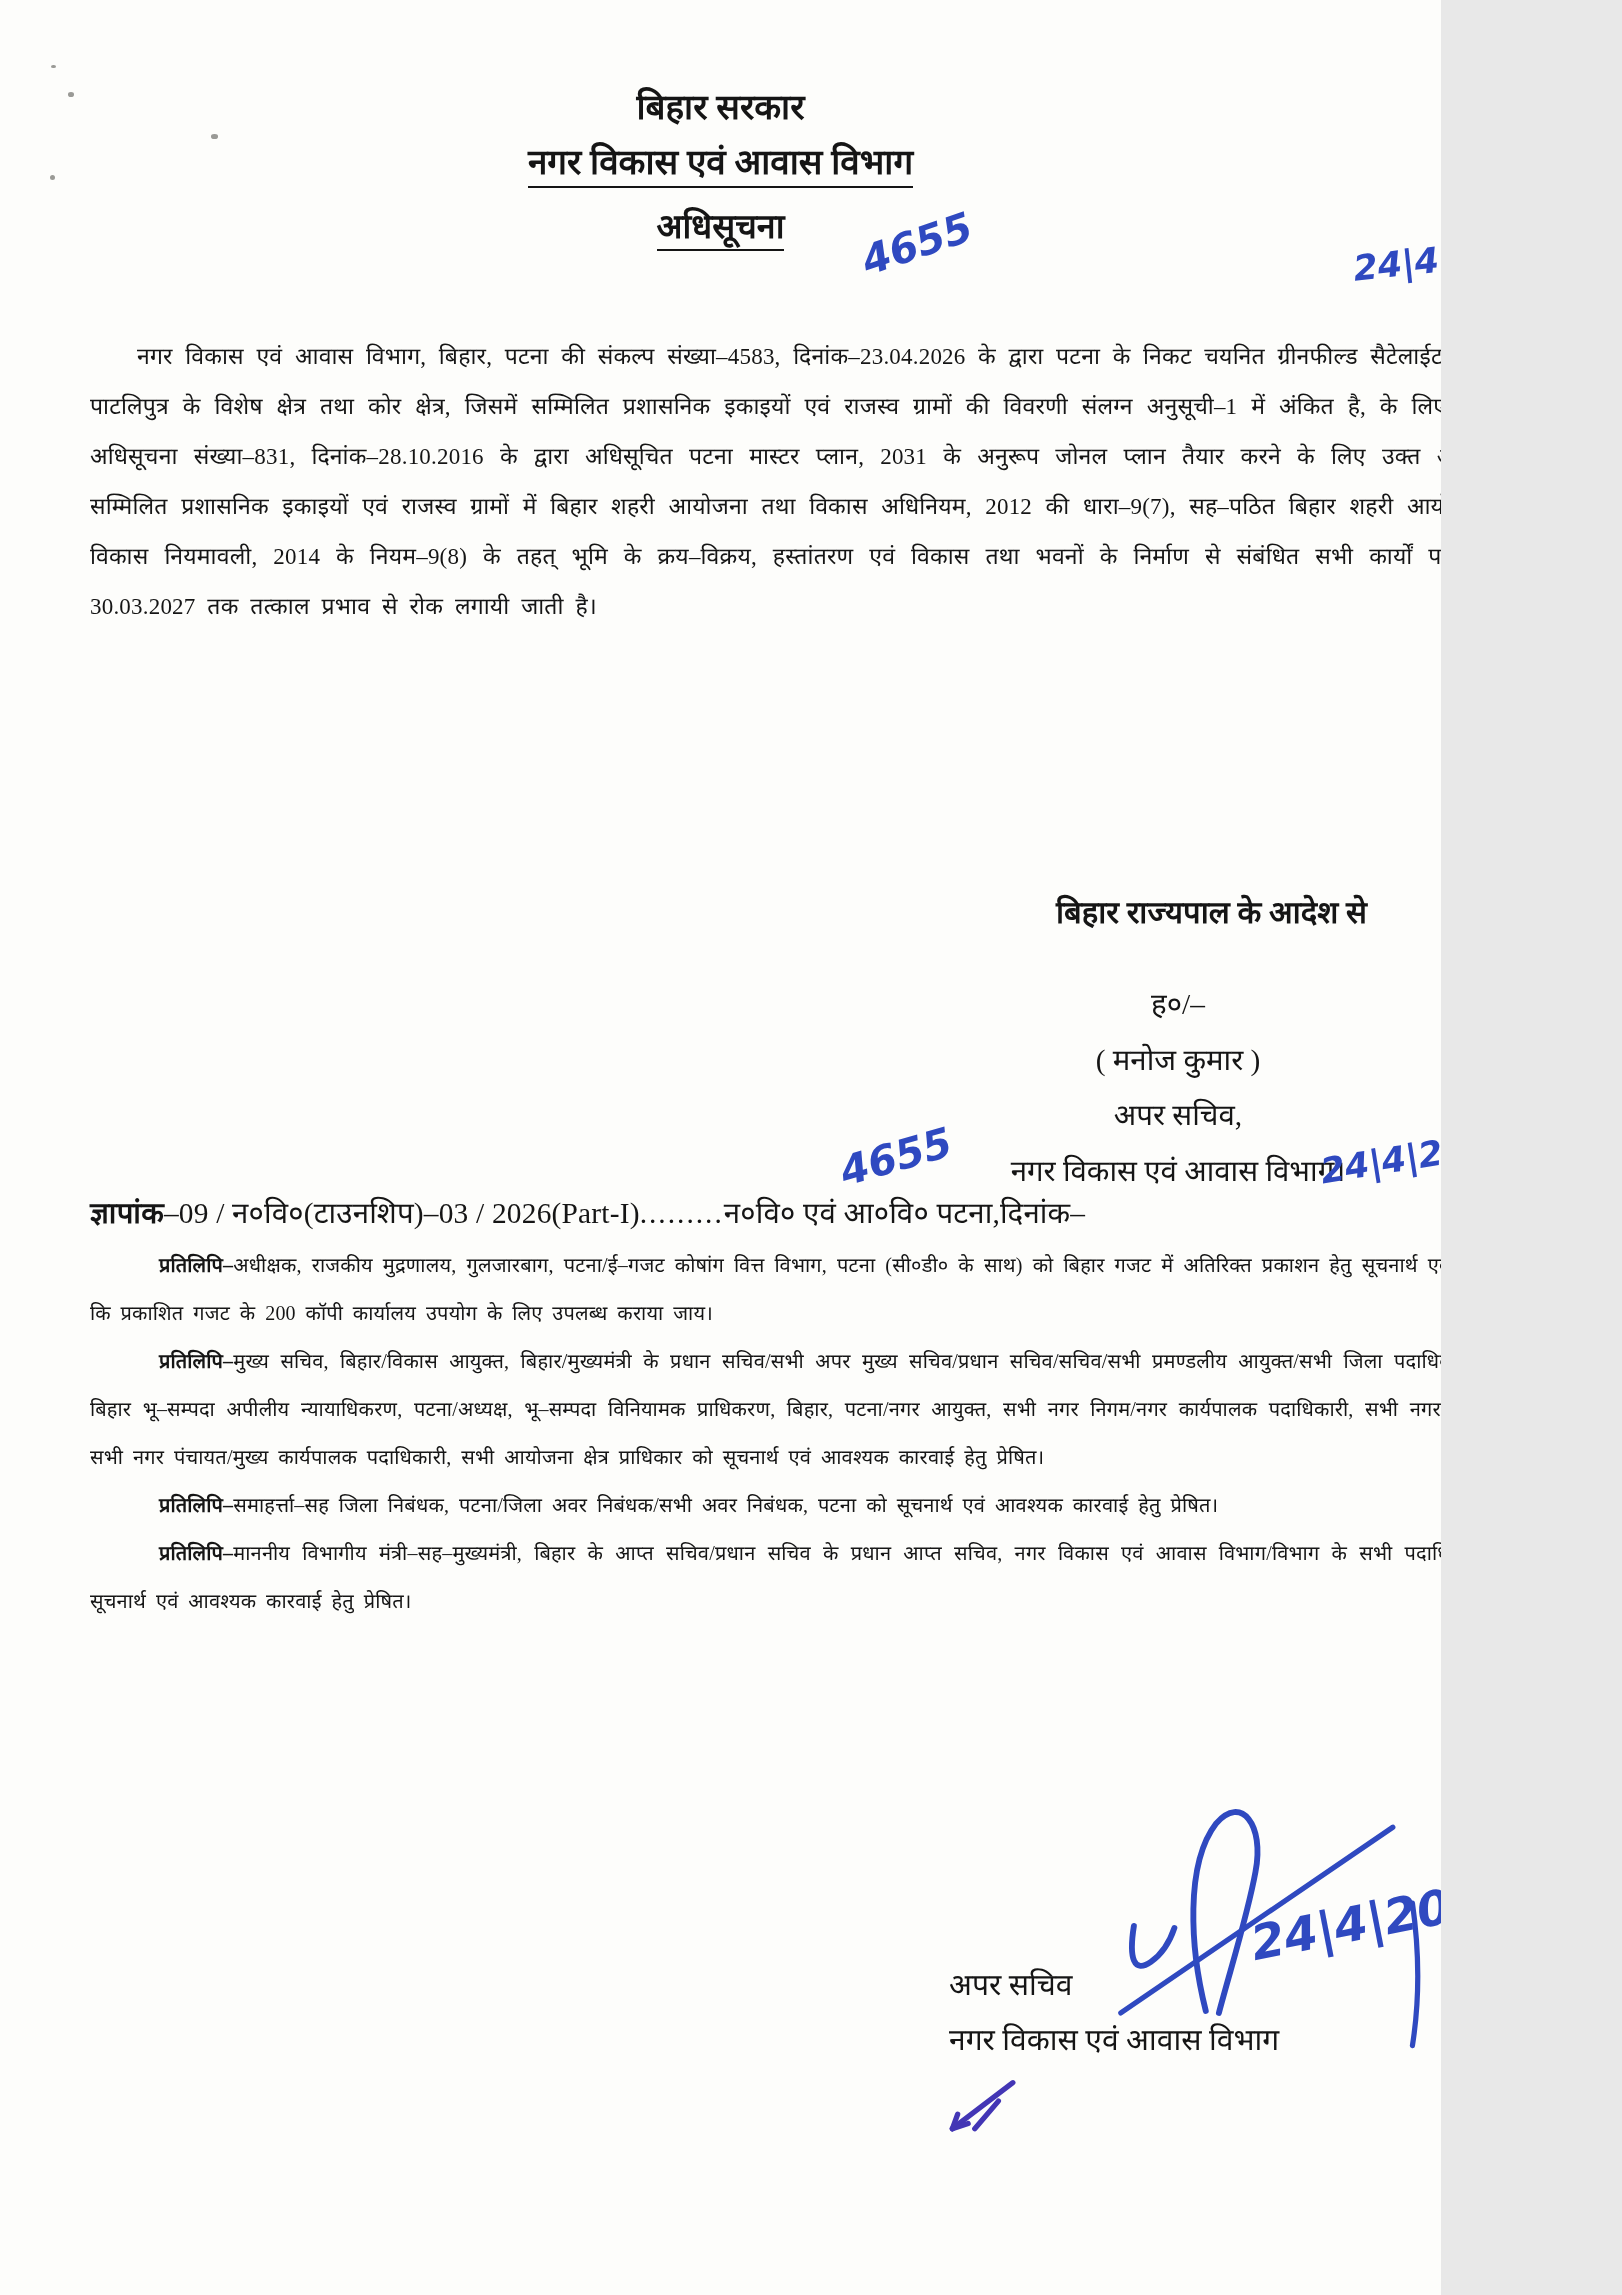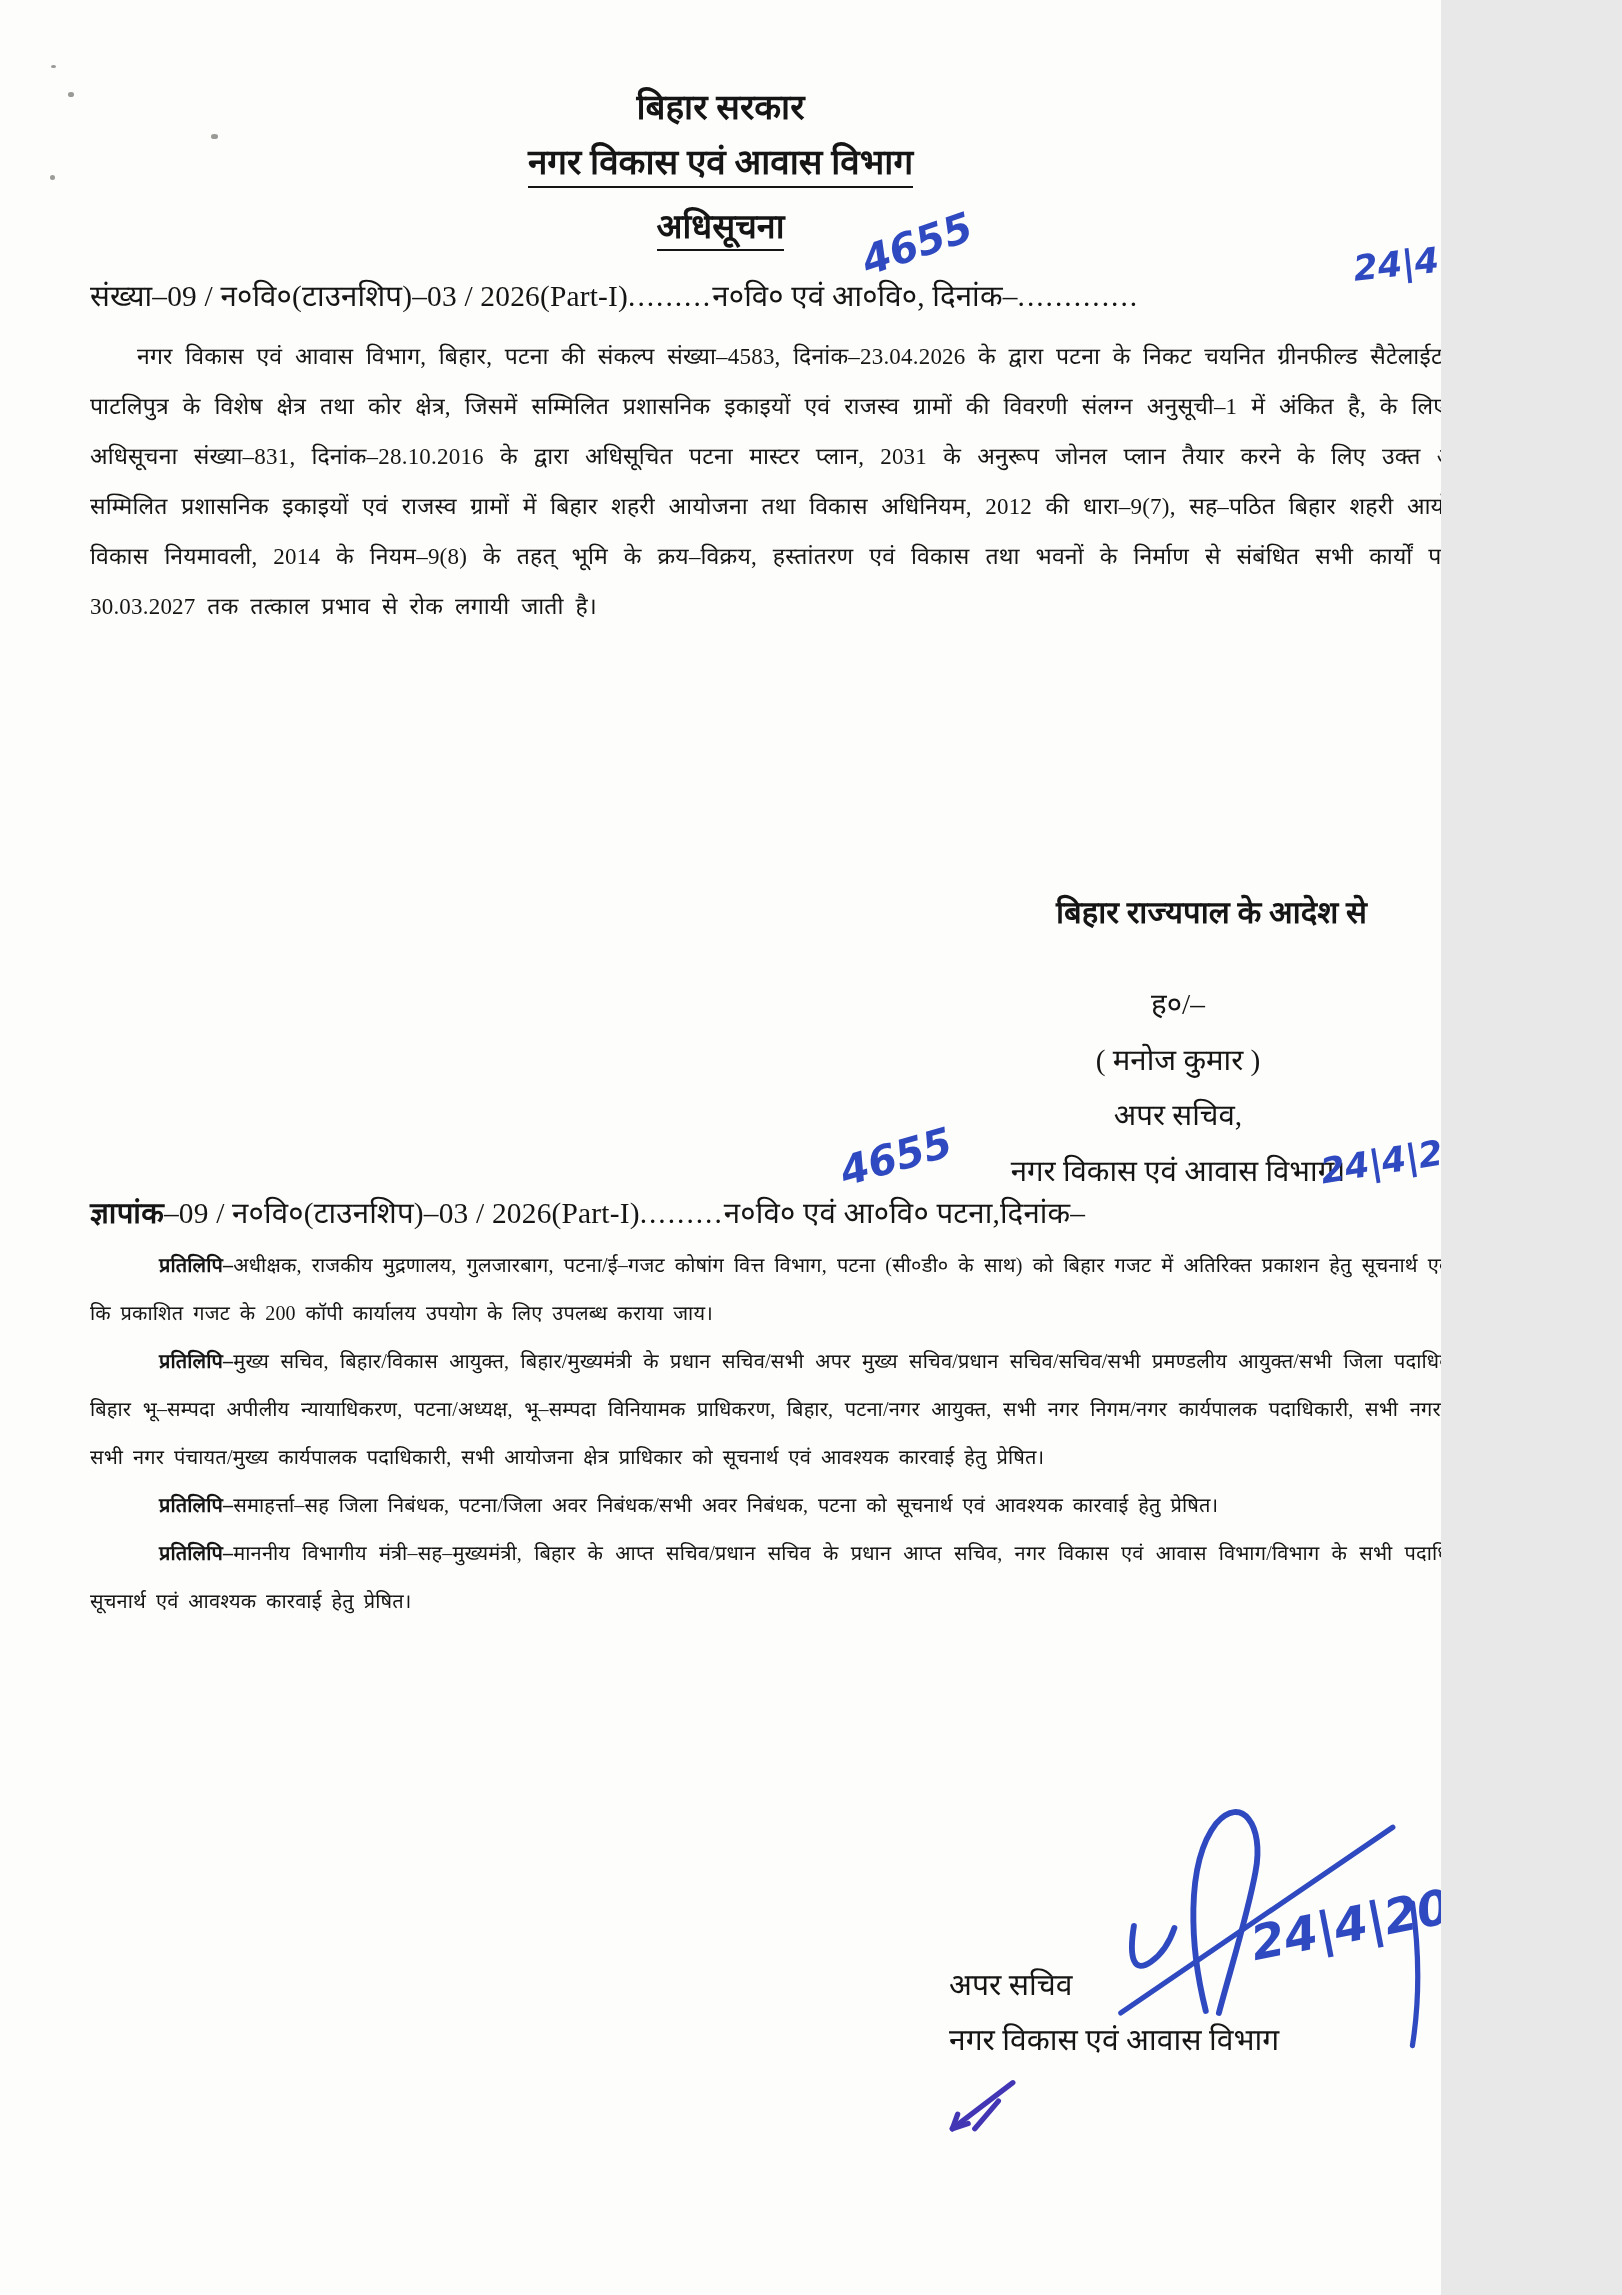--- a/index.html
+++ b/index.html
@@ -85,21 +85,20 @@
   <div class="speck" style="left:211px;top:134px;width:6.5px;height:4.6px;"></div>
 
   <div class="hdr hdr-gov">बिहार सरकार</div>
   <div class="hdr hdr-dept">
     <span class="u">नगर विकास एवं आवास विभाग</span>
   </div>
   <div class="hdr hdr-title">
     <span class="u">अधिसूचना</span>
   </div>
 
-  <div class="ref-line"><span>संख्या–09 / न०वि०(टाउनशिप)–03 / 2026(Part-I)</span><span class="dots">.........</span><span>न०वि० एवं आ०वि०, दिनांक–</span><span class="dots">.............</span></div>
 
   <div class="ink ink-4655-top">4655</div>
   <div class="ink ink-date-top">24|4|26</div>
 
   <p class="para-main">नगर विकास एवं आवास विभाग, बिहार, पटना की संकल्प संख्या–4583, दिनांक–23.04.2026 के द्वारा पटना के निकट चयनित ग्रीनफील्ड सैटेलाईट टाउनशिप पाटलिपुत्र के विशेष क्षेत्र तथा कोर क्षेत्र, जिसमें सम्मिलित प्रशासनिक इकाइयों एवं राजस्व ग्रामों की विवरणी संलग्न अनुसूची–1 में अंकित है, के लिए विभागीय अधिसूचना संख्या–831, दिनांक–28.10.2016 के द्वारा अधिसूचित पटना मास्टर प्लान, 2031 के अनुरूप जोनल प्लान तैयार करने के लिए उक्त अनुसूची में सम्मिलित प्रशासनिक इकाइयों एवं राजस्व ग्रामों में बिहार शहरी आयोजना तथा विकास अधिनियम, 2012 की धारा–9(7), सह–पठित बिहार शहरी आयोजना तथा विकास नियमावली, 2014 के नियम–9(8) के तहत् भूमि के क्रय–विक्रय, हस्तांतरण एवं विकास तथा भवनों के निर्माण से संबंधित सभी कार्यों पर दिनांक–30.03.2027 तक तत्काल प्रभाव से रोक लगायी जाती है।</p>
 
   <div class="by-order">बिहार राज्यपाल के आदेश से</div>
 
   <div class="signatory">
     <div>ह०/–</div>

